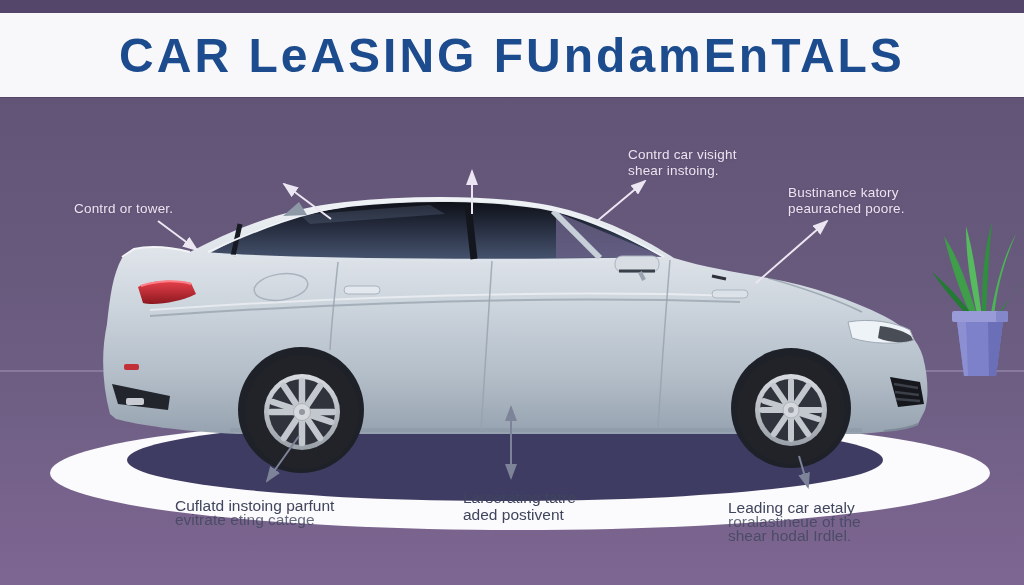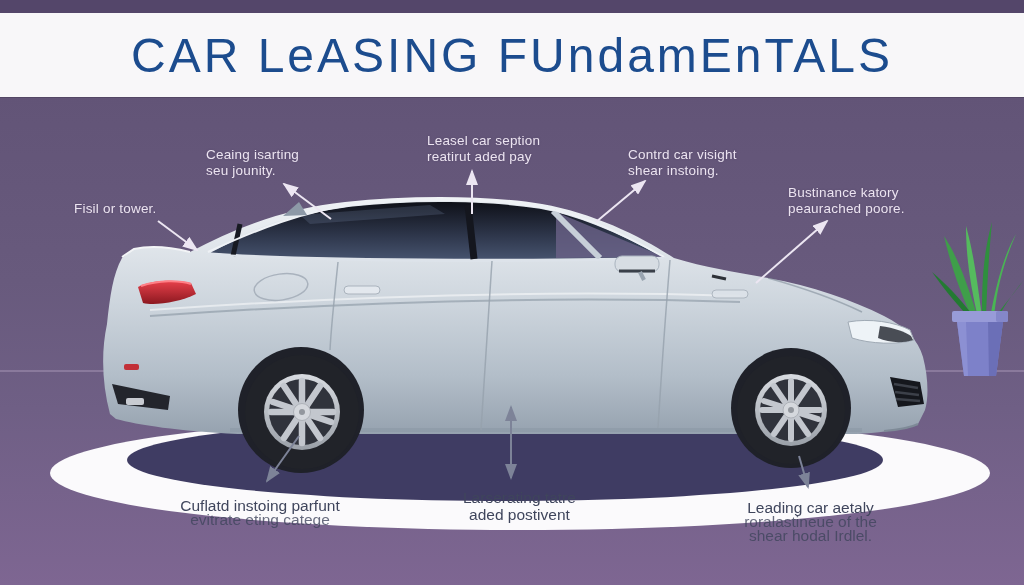--- a/index.html
+++ b/index.html
@@ -4,27 +4,27 @@
 <style>
   html,body{margin:0;padding:0;background:#2b2436;}
   #stage{
     position:relative;width:1024px;height:585px;overflow:hidden;
     font-family:"Liberation Sans","DejaVu Sans",sans-serif;
     background:linear-gradient(180deg,#5f5174 0%,#685a7d 48%,#6f5f85 70%,#7e6692 100%);
   }
   
   #top-strip{position:absolute;left:0;top:0;width:1024px;height:13px;background:#54466a;border-bottom:1px solid rgba(255,255,255,.22);}
   #banner{position:absolute;left:0;top:13px;width:1024px;height:84px;background:#f8f7f9;display:flex;align-items:center;justify-content:center;box-shadow:0 1px 0 rgba(0,0,0,.15);}
-  #banner h1{margin:0;font-size:48px;font-weight:normal;letter-spacing:3px;color:#1c4c8e;white-space:nowrap;}
+  #banner h1{margin:0;font-size:48px;font-weight:bold;letter-spacing:3px;color:#1c4c8e;white-space:nowrap;}
   
   #gfx{position:absolute;left:0;top:0;width:1024px;height:585px;}
   
   .callout{position:absolute;z-index:5;}
   .callout.light{color:#ece4f1;font-size:13.5px;line-height:1.18;letter-spacing:.2px;text-shadow:0 0 2px rgba(70,55,90,.35);}
-  .callout.dark{color:#3f455c;font-size:15.5px;line-height:1.1;text-align:center;}
+  .callout.dark{color:#3f455c;font-size:15.5px;line-height:1.1;}
   .callout.center{}
   .callout .overlapped{opacity:.78;margin-top:-3px;}
   #callout-fisil{left:74px;top:201px;}
   #callout-ceaing{left:206px;top:147px;}
   #callout-leasel{left:427px;top:133px;}
   #callout-contrd{left:628px;top:147px;width:136px;}
   #callout-bustinance{left:788px;top:185px;width:145px;}
   #callout-cuflatd{left:175px;top:497px;width:170px;}
   #callout-larserating{left:463px;top:489px;}
   #callout-leading{left:728px;top:499px;width:165px;}
@@ -190,29 +190,21 @@
       <line x1="472" y1="214" x2="472" y2="171" stroke="#ece6f2" marker-end="url(#ah-light)"></line>
       <line x1="596" y1="222" x2="645" y2="181" stroke="#ece6f2" marker-end="url(#ah-light)"></line>
       <line x1="756" y1="283" x2="827" y2="221" stroke="#ece6f2" marker-end="url(#ah-light)"></line>
       <line x1="299" y1="436" x2="267" y2="481" stroke="#7d8398" marker-end="url(#ah-gray)"></line>
       <line x1="511" y1="407" x2="511" y2="478" stroke="#7d8398" marker-start="url(#ah-gray)" marker-end="url(#ah-gray)"></line>
       <line x1="799" y1="456" x2="808" y2="487" stroke="#7d8398" marker-end="url(#ah-gray)"></line>
     </g>
   </svg>
 
   <div id="callout-fisil" class="callout light">
-    <div>Fisil or tower.</div>
-  </div>
-  <div id="callout-ceaing" class="callout light">
-    <div>Ceaing isarting</div>
-    <div>seu jounity.</div>
-  </div>
-  <div id="callout-leasel" class="callout light">
-    <div>Leasel car seption</div>
-    <div>reatirut aded pay</div>
+    <div>Contrd or tower.</div>
   </div>
   <div id="callout-contrd" class="callout light center">
     <div>Contrd car visight</div>
     <div>shear instoing.</div>
   </div>
   <div id="callout-bustinance" class="callout light center">
     <div>Bustinance katory</div>
     <div>peaurached poore.</div>
   </div>
 

